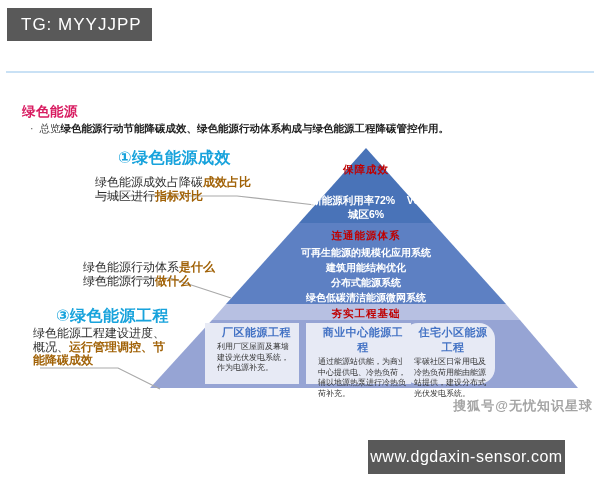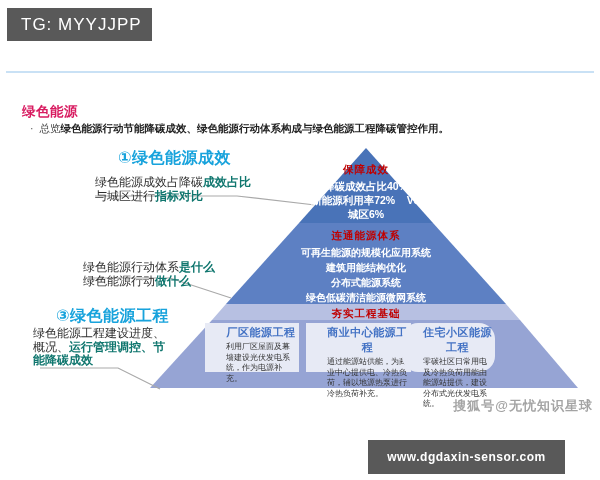--- a/index.html
+++ b/index.html
@@ -4,32 +4,32 @@
 <style>
   html,body{margin:0;padding:0;background:#ffffff;}
   #canvas{
     position:relative;width:600px;height:480px;background:#ffffff;overflow:hidden;
     font-family:"Liberation Sans","DejaVu Sans",sans-serif;
   }
   .abs{position:absolute;}
   
   .gray-bar{background:#595959;color:#ffffff;display:flex;align-items:center;}
   #tg-badge{left:7px;top:8px;width:131px;height:33px;font-size:17px;padding-left:14px;letter-spacing:1px;}
-  #url-bar{left:368px;top:440px;width:197px;height:34px;font-size:12px;justify-content:center;letter-spacing:.5px;font-weight:bold;}
+  #url-bar{left:368px;top:440px;width:197px;height:34px;font-size:16px;justify-content:center;letter-spacing:.5px;}
   
   #top-divider{left:6px;top:71px;width:588px;height:2px;background:#bcd9f2;opacity:.8;}
   #page-title{left:22px;top:78px;font-size:17px;font-weight:bold;color:#1a5fa8;letter-spacing:1px;}
   #page-subtitle{left:22px;top:103px;font-size:13.5px;font-weight:bold;color:#d81b60;letter-spacing:.5px;}
   #bullet-line{left:30px;top:122px;font-size:10.5px;color:#3c3c3c;}
   #bullet-line .marker{margin-right:6px;color:#555;}
   #bullet-line b{color:#222;}
   
   .item-label{font-size:16px;font-weight:bold;color:#18a3dc;letter-spacing:.5px;}
   .item-desc{font-size:12px;color:#2e2e2e;line-height:14px;}
-  .item-desc b{color:#0f766e;}
+  .item-desc b{color:#a16207;}
   #item1-label{left:118px;top:148px;}
   #item1-desc{left:95px;top:175px;}
   #item2-label{left:88px;top:228px;}
   #item2-desc{left:83px;top:260px;}
   #item3-label{left:56px;top:306px;}
   #item3-desc{left:33px;top:327px;line-height:13.5px;}
   
   #pyramid-svg{left:0;top:0;width:600px;height:480px;pointer-events:none;}
   
   .pyr-text{left:166px;width:400px;text-align:center;}
@@ -42,21 +42,21 @@
   #pyr-top-l1{top:180px;}
   #pyr-top-l2{top:194px;}
   #pyr-top-l3{top:208px;}
   #pyr-mid-title{top:229px;}
   #pyr-mid-l1{top:246px;}
   #pyr-mid-l2{top:261px;}
   #pyr-mid-l3{top:276px;}
   #pyr-mid-l4{top:291px;}
   #pyr-base-title{top:307px;}
   
-  .proj-box{top:323px;height:49px;background:#e7eaf5;box-sizing:border-box;padding:2px 3px 0 21px;}
+  .proj-box{top:323px;height:61px;background:#e7eaf5;box-sizing:border-box;padding:2px 3px 0 12px;}
   .proj-title{text-align:center;color:#4372c4;font-weight:bold;font-size:11px;letter-spacing:.5px;}
   .proj-body{margin-top:2px;font-size:8px;color:#333333;line-height:1.32;letter-spacing:0;}
   #proj-box-1{left:205px;width:94px;}
   #proj-box-2{left:306px;width:105px;}
   #proj-box-3{left:402px;width:93px;border-radius:16px;}
   
   #watermark{right:7px;top:397px;font-size:13px;font-weight:bold;color:#9a9a9a;opacity:.9;letter-spacing:1px;}
 </style>
 </head>
 <body>
@@ -93,21 +93,20 @@
   </div>
 
   <div id="item3-label" class="abs item-label">③绿色能源工程</div>
   <div id="item3-desc" class="abs item-desc">
     <div><span>绿色能源工程建设进度、</span><b></b></div>
     <div><span>概况、</span><b>运行管理调控、节</b></div>
     <div><span></span><b>能降碳成效</b></div>
   </div>
 
   <div id="pyr-top-title" class="abs pyr-text red-title">保障成效</div>
-  <div id="pyr-top-l1" class="abs pyr-text white-line top-line">降碳成效占比40%</div>
   <div id="pyr-top-l2" class="abs pyr-text white-line top-line pre">新能源利用率72%    VS</div>
   <div id="pyr-top-l3" class="abs pyr-text white-line top-line">城区6%</div>
 
   <div id="pyr-mid-title" class="abs pyr-text red-title">连通能源体系</div>
   <div id="pyr-mid-l1" class="abs pyr-text white-line mid-line">可再生能源的规模化应用系统</div>
   <div id="pyr-mid-l3" class="abs pyr-text white-line mid-line">分布式能源系统</div>
   <div id="pyr-mid-l2" class="abs pyr-text white-line mid-line">建筑用能结构优化</div>
   <div id="pyr-mid-l4" class="abs pyr-text white-line mid-line">绿色低碳清洁能源微网系统</div>
 
   <div id="pyr-base-title" class="abs pyr-text red-title">夯实工程基础</div>

